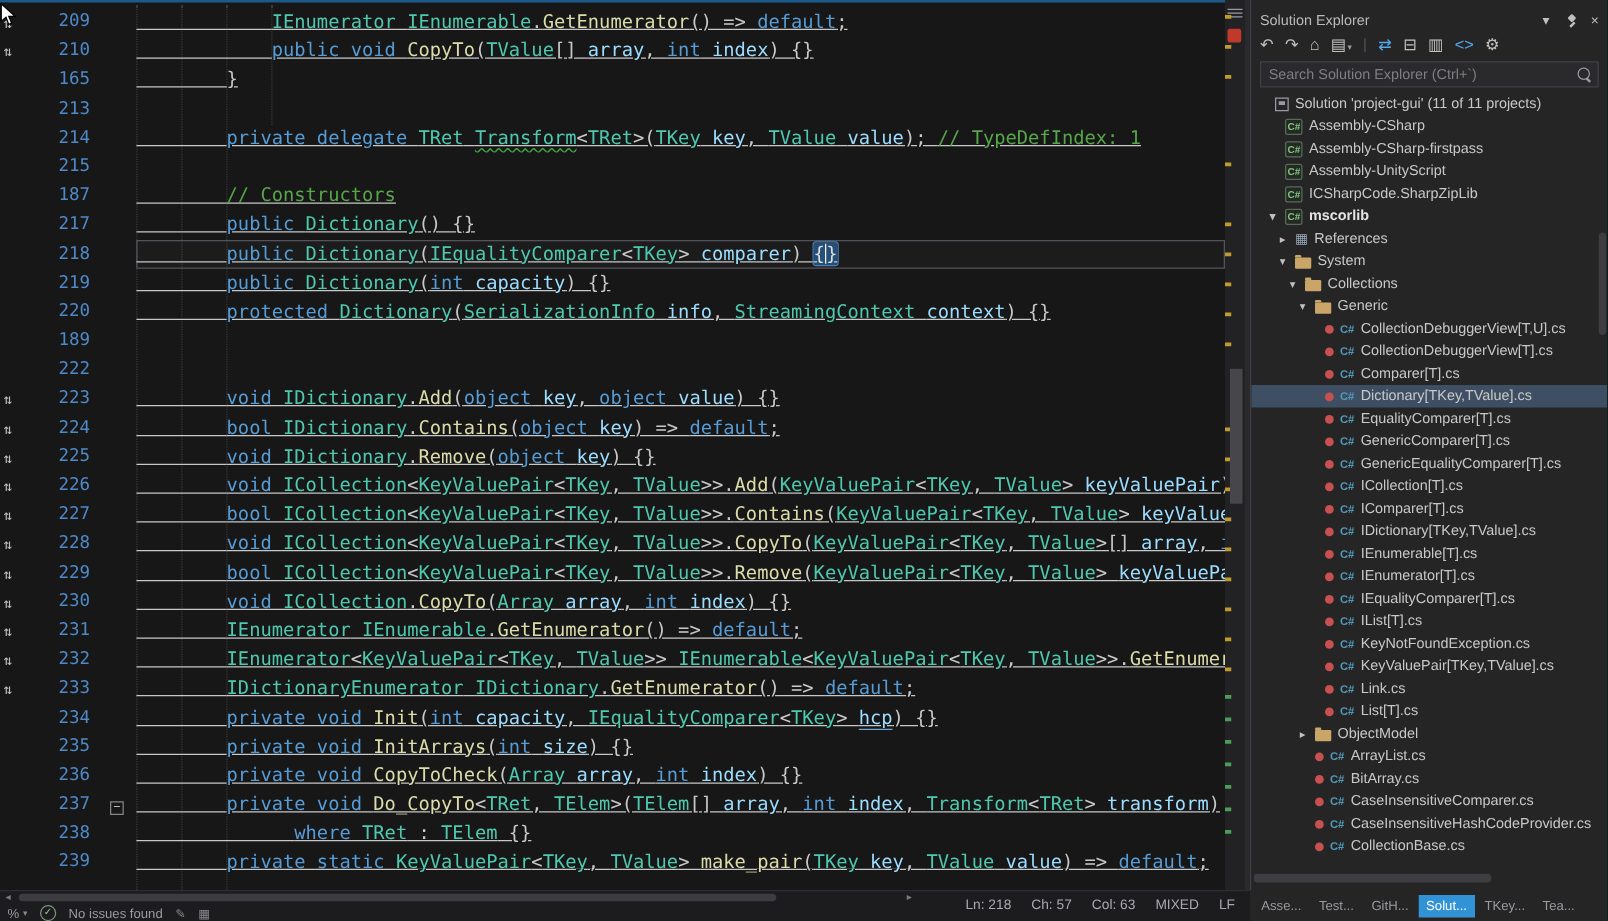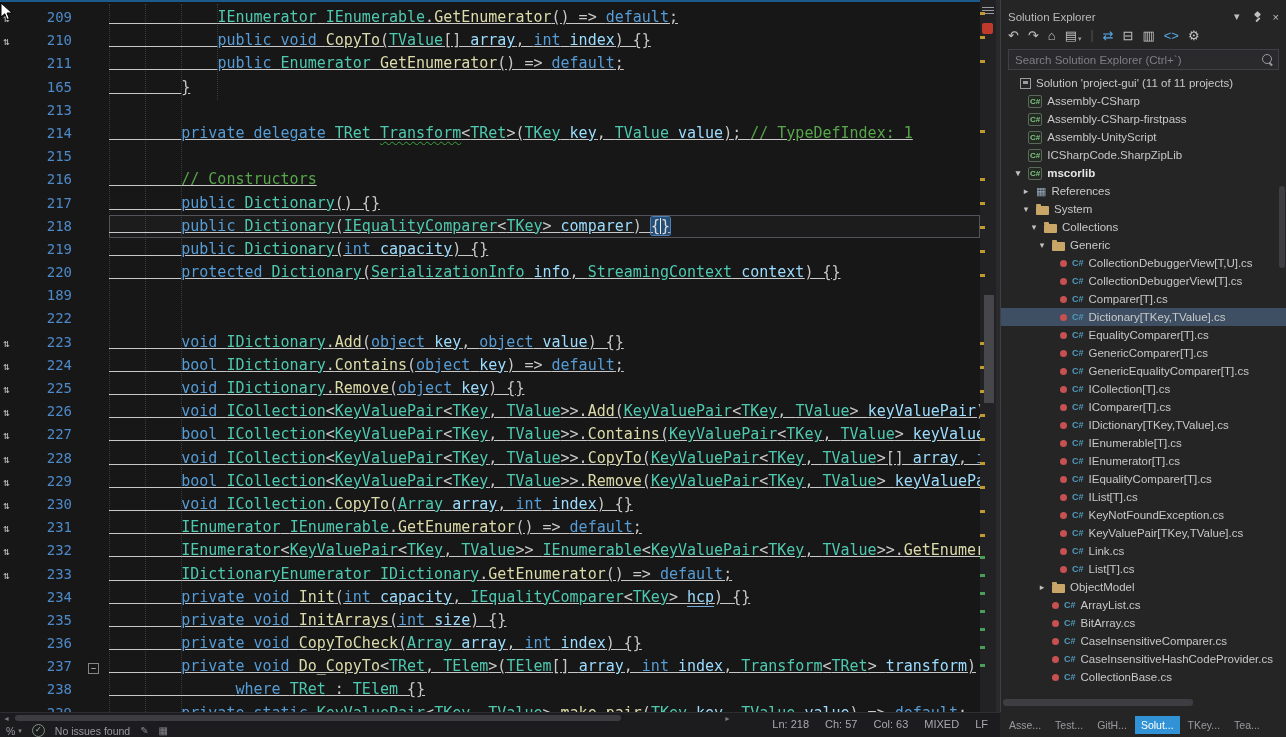--- a/index.html
+++ b/index.html
@@ -113,26 +113,25 @@
   <div class="editor">
     <div class="topline"></div>
     <div class="viewport">
       <div class="guide g1"></div>
       <div class="guide g2"></div>
       <div class="guide g3"></div>
       <div class="guide g4"></div>
       <div id="code-lines">
           <div class="eline"><span class="lgut"><span class="impl">⇅</span></span><span class="lnum">209</span><span class="lfold"></span><span class="ltext">            <span class="tk-t">IEnumerator</span><span class="tk-p"> </span><span class="tk-t">IEnumerable</span><span class="tk-p">.</span><span class="tk-m">GetEnumerator</span><span class="tk-p">() =&gt; </span><span class="tk-k">default</span><span class="tk-p">;</span></span></div>
           <div class="eline"><span class="lgut"><span class="impl">⇅</span></span><span class="lnum">210</span><span class="lfold"></span><span class="ltext">            <span class="tk-k">public void </span><span class="tk-m">CopyTo</span><span class="tk-p">(</span><span class="tk-t">TValue</span><span class="tk-p">[] </span><span class="tk-v">array</span><span class="tk-p">, </span><span class="tk-k">int</span><span class="tk-p"> </span><span class="tk-v">index</span><span class="tk-p">) {}</span></span></div>
-          <div class="eline"><span class="lgut"></span><span class="lnum">211</span><span class="lfold"></span><span class="ltext">            <span class="tk-k">public </span><span class="tk-t">Enumerator</span><span class="tk-p"> </span><span class="tk-m">GetEnumerator</span><span class="tk-p">() =&gt; </span><span class="tk-k">default</span><span class="tk-p">;</span></span></div>
           <div class="eline"><span class="lgut"></span><span class="lnum">165</span><span class="lfold"></span><span class="ltext">        <span class="tk-p">}</span></span></div>
           <div class="eline"><span class="lgut"></span><span class="lnum">213</span><span class="lfold"></span><span class="ltext"></span></div>
           <div class="eline"><span class="lgut"></span><span class="lnum">214</span><span class="lfold"></span><span class="ltext">        <span class="tk-k">private delegate </span><span class="tk-t">TRet</span><span class="tk-p"> </span><span class="tk-sq">Transform</span><span class="tk-p">&lt;</span><span class="tk-t">TRet</span><span class="tk-p">&gt;(</span><span class="tk-t">TKey</span><span class="tk-p"> </span><span class="tk-v">key</span><span class="tk-p">, </span><span class="tk-t">TValue</span><span class="tk-p"> </span><span class="tk-v">value</span><span class="tk-p">); </span><span class="tk-c">// TypeDefIndex: 1</span></span></div>
           <div class="eline"><span class="lgut"></span><span class="lnum">215</span><span class="lfold"></span><span class="ltext"></span></div>
-          <div class="eline"><span class="lgut"></span><span class="lnum">216</span><span class="lfold"></span><span class="ltext">        <span class="tk-c">// Constructors</span></span></div>
+          <div class="eline"><span class="lgut"></span><span class="lnum">187</span><span class="lfold"></span><span class="ltext">        <span class="tk-c">// Constructors</span></span></div>
           <div class="eline"><span class="lgut"></span><span class="lnum">217</span><span class="lfold"></span><span class="ltext">        <span class="tk-k">public </span><span class="tk-t">Dictionary</span><span class="tk-p">() {}</span></span></div>
           <div class="eline cur"><span class="lgut"></span><span class="lnum">218</span><span class="lfold"></span><span class="ltext">        <span class="tk-k">public </span><span class="tk-t">Dictionary</span><span class="tk-p">(</span><span class="tk-t">IEqualityComparer</span><span class="tk-p">&lt;</span><span class="tk-t">TKey</span><span class="tk-p">&gt; </span><span class="tk-v">comparer</span><span class="tk-p">) </span><span class="tk-selb">{<span class="caret"></span>}</span></span></div>
           <div class="eline"><span class="lgut"></span><span class="lnum">219</span><span class="lfold"></span><span class="ltext">        <span class="tk-k">public </span><span class="tk-t">Dictionary</span><span class="tk-p">(</span><span class="tk-k">int</span><span class="tk-p"> </span><span class="tk-v">capacity</span><span class="tk-p">) {}</span></span></div>
           <div class="eline"><span class="lgut"></span><span class="lnum">220</span><span class="lfold"></span><span class="ltext">        <span class="tk-k">protected </span><span class="tk-t">Dictionary</span><span class="tk-p">(</span><span class="tk-t">SerializationInfo</span><span class="tk-p"> </span><span class="tk-v">info</span><span class="tk-p">, </span><span class="tk-t">StreamingContext</span><span class="tk-p"> </span><span class="tk-v">context</span><span class="tk-p">) {}</span></span></div>
           <div class="eline"><span class="lgut"></span><span class="lnum">189</span><span class="lfold"></span><span class="ltext"></span></div>
           <div class="eline"><span class="lgut"></span><span class="lnum">222</span><span class="lfold"></span></div>
           <div class="eline"><span class="lgut"><span class="impl">⇅</span></span><span class="lnum">223</span><span class="lfold"></span><span class="ltext">        <span class="tk-k">void </span><span class="tk-t">IDictionary</span><span class="tk-p">.</span><span class="tk-m">Add</span><span class="tk-p">(</span><span class="tk-k">object</span><span class="tk-p"> </span><span class="tk-v">key</span><span class="tk-p">, </span><span class="tk-k">object</span><span class="tk-p"> </span><span class="tk-v">value</span><span class="tk-p">) {}</span></span></div>
           <div class="eline"><span class="lgut"><span class="impl">⇅</span></span><span class="lnum">224</span><span class="lfold"></span><span class="ltext">        <span class="tk-k">bool </span><span class="tk-t">IDictionary</span><span class="tk-p">.</span><span class="tk-m">Contains</span><span class="tk-p">(</span><span class="tk-k">object</span><span class="tk-p"> </span><span class="tk-v">key</span><span class="tk-p">) =&gt; </span><span class="tk-k">default</span><span class="tk-p">;</span></span></div>
           <div class="eline"><span class="lgut"><span class="impl">⇅</span></span><span class="lnum">225</span><span class="lfold"></span><span class="ltext">        <span class="tk-k">void </span><span class="tk-t">IDictionary</span><span class="tk-p">.</span><span class="tk-m">Remove</span><span class="tk-p">(</span><span class="tk-k">object</span><span class="tk-p"> </span><span class="tk-v">key</span><span class="tk-p">) {}</span></span></div>
           <div class="eline"><span class="lgut"><span class="impl">⇅</span></span><span class="lnum">226</span><span class="lfold"></span><span class="ltext">        <span class="tk-k">void </span><span class="tk-t">ICollection</span><span class="tk-p">&lt;</span><span class="tk-t">KeyValuePair</span><span class="tk-p">&lt;</span><span class="tk-t">TKey</span><span class="tk-p">, </span><span class="tk-t">TValue</span><span class="tk-p">&gt;&gt;.</span><span class="tk-m">Add</span><span class="tk-p">(</span><span class="tk-t">KeyValuePair</span><span class="tk-p">&lt;</span><span class="tk-t">TKey</span><span class="tk-p">, </span><span class="tk-t">TValue</span><span class="tk-p">&gt; </span><span class="tk-v">keyValuePair</span><span class="tk-p">) {}</span></span></div>

